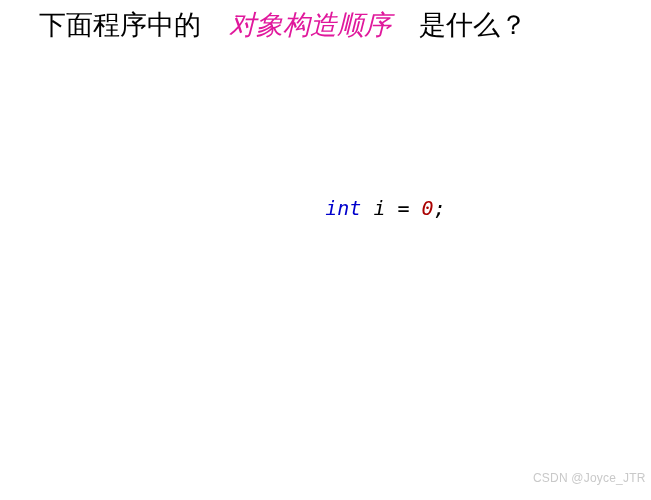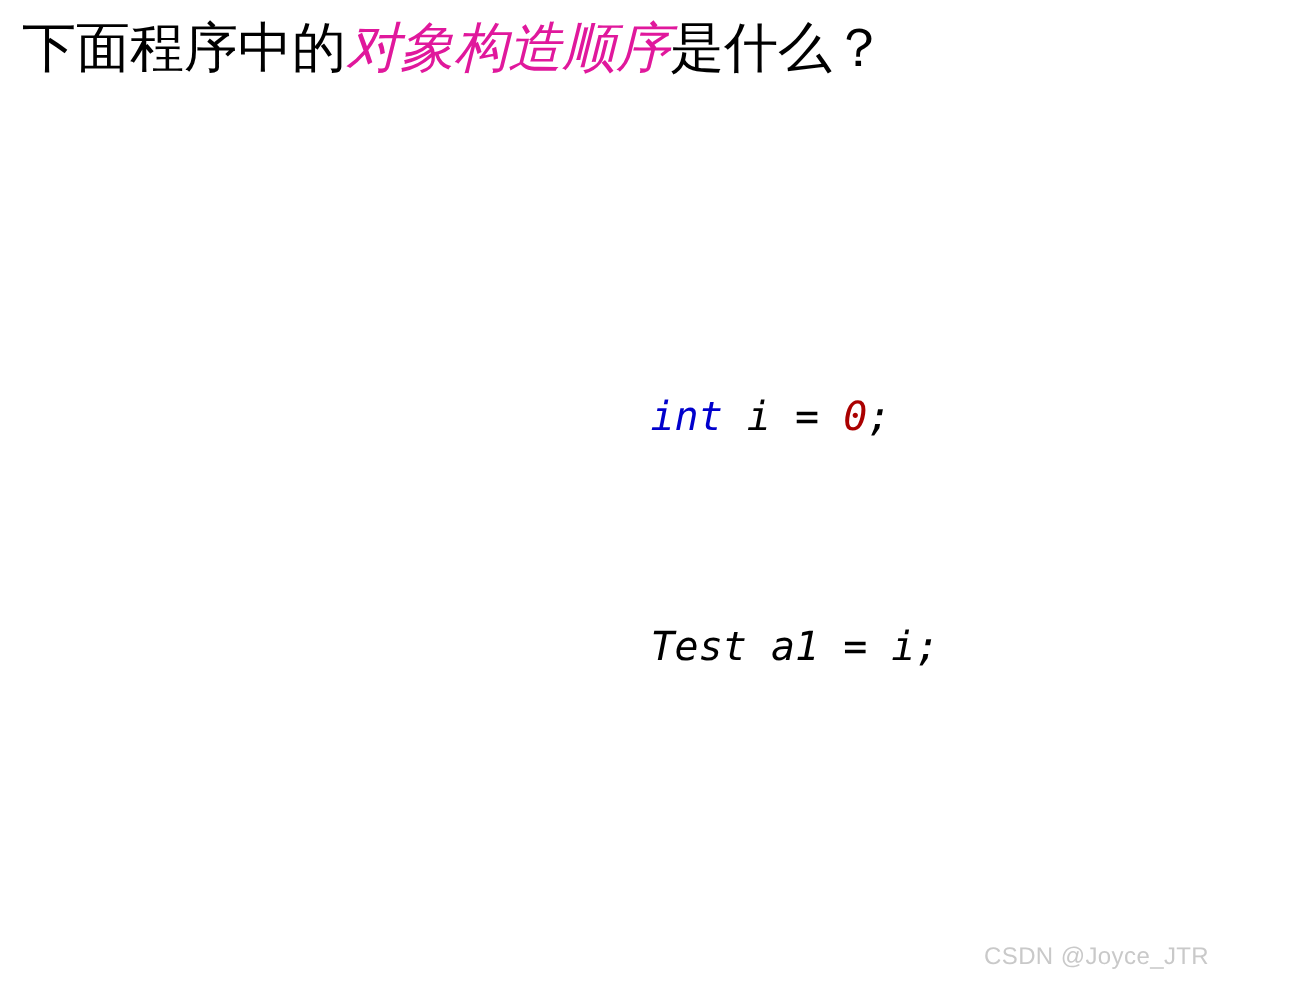--- a/index.html
+++ b/index.html
@@ -25,21 +25,21 @@
     position: absolute;
     left: 11px;
     top: 6px;
     font-family: "DejaVu Sans", "Liberation Sans", sans-serif;
     font-size: 27px;
     line-height: 38px;
     color: #000000;
     white-space: nowrap;
     letter-spacing: 0px;
   }
-  #title .seg { display: inline; }
+  #title .seg { display: inline; margin-left: 28px; }
   #title .seg-highlight { color: #e0189c; font-style: italic; }
 
   
   #code {
     position: absolute;
     left: 253px;
     top: 72px;
     font-family: "DejaVu Sans Mono", "Liberation Mono", monospace;
     font-size: 20px;
     color: #000000;
@@ -55,21 +55,21 @@
     height: 43px;
   }
   .tok { white-space: pre; }
   .tok-kw  { color: #0000cc; }
   .tok-num { color: #aa0000; }
   .tok-plain { color: #000000; }
 
   
   #watermark {
     position: absolute;
-    left: 492px;
+    left: 533px;
     top: 471px;
     font-family: "Liberation Sans", sans-serif;
     font-size: 12px;
     color: #c9c9c9;
     white-space: nowrap;
     letter-spacing: 0.2px;
   }
 </style>
 </head>
 <body>
@@ -79,23 +79,20 @@
   <div id="title">
     <span class="seg">下面程序中的</span><span class="seg seg-highlight">对象构造顺序</span><span class="seg">是什么？</span>
   </div>
 
   <div id="code">
 
     <div class="code-line">
       <span class="tok tok-kw">int</span><span class="tok tok-plain"> i = </span><span class="tok tok-num">0</span><span class="tok tok-plain">;</span>
     </div>
 
-    <div class="code-line">
-      <span class="tok tok-plain">Test a1 = i;</span>
-    </div>
 
     <div class="code-line blank"></div>
 
     <div class="code-line">
       
     </div>
 
     
 
     

